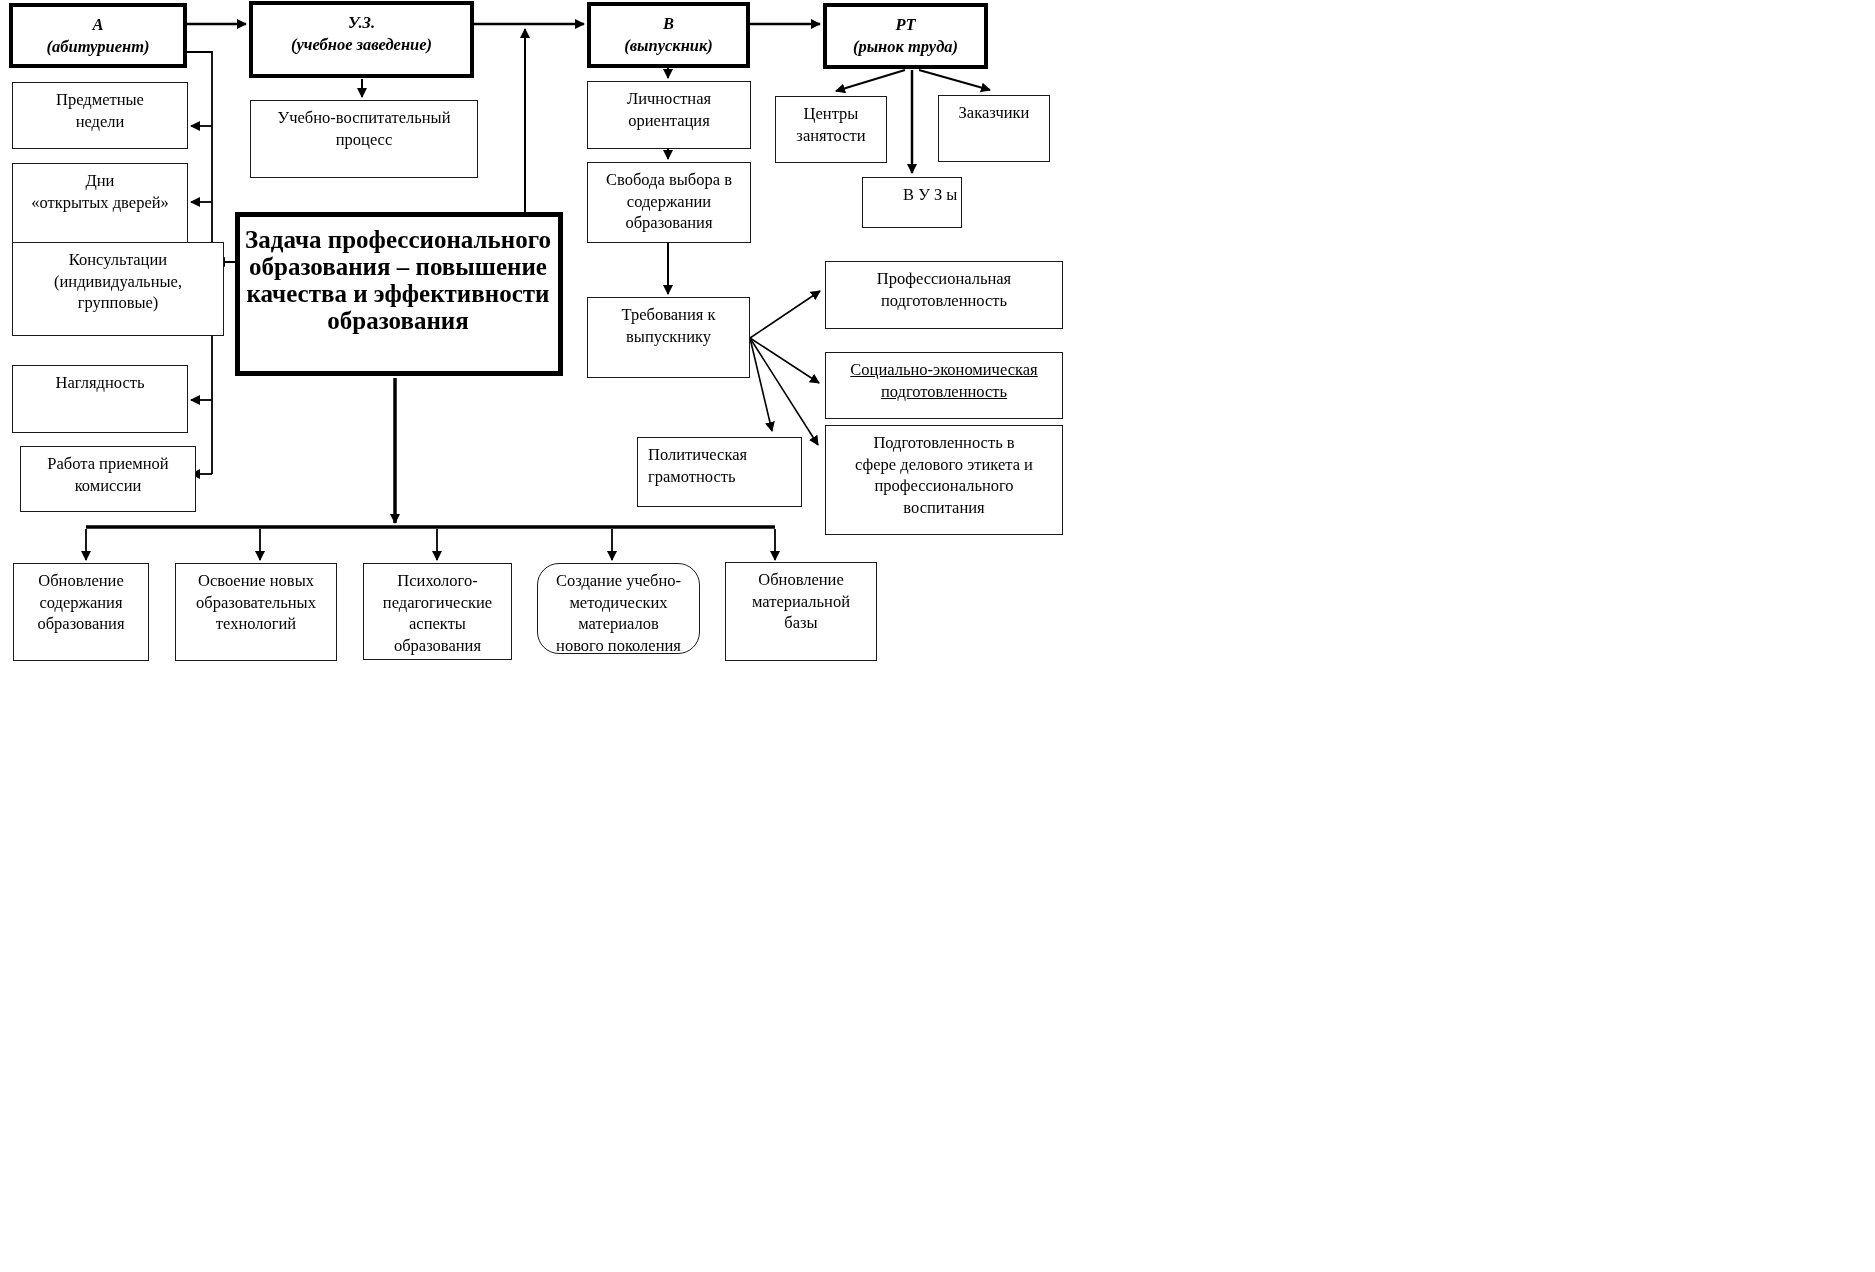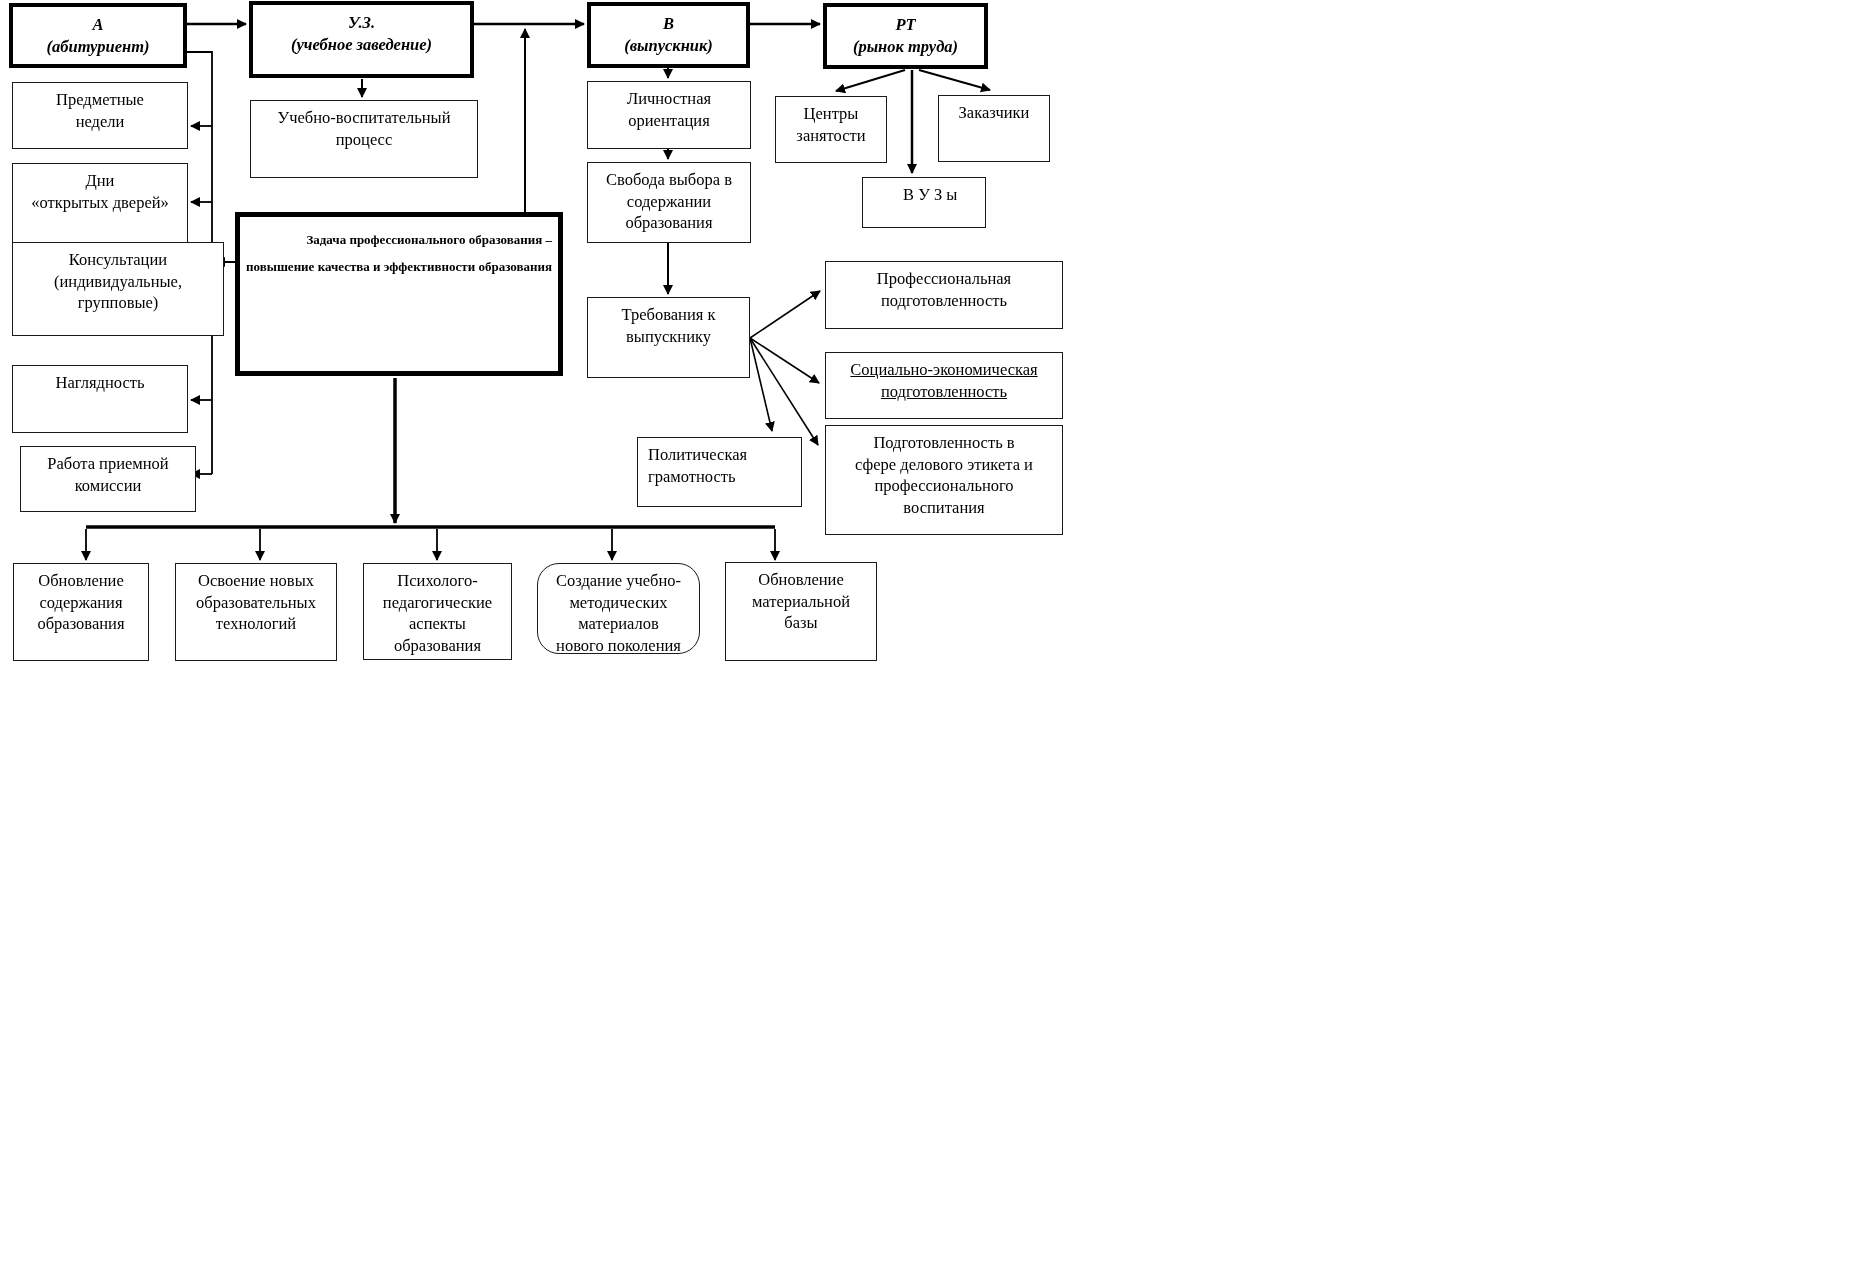--- a/index.html
+++ b/index.html
@@ -3,22 +3,22 @@
 <meta charset="utf-8">
 <style>
   html,body{margin:0;padding:0;background:#ffffff;}
   #stage{position:relative;width:1875px;height:1272px;background:#ffffff;overflow:hidden;
          font-family:"Liberation Serif","DejaVu Serif",serif;color:#000;}
   #edges{position:absolute;left:0;top:0;width:1875px;height:1272px;}
   .node{position:absolute;box-sizing:border-box;background:#ffffff;border:1.5px solid #1a1a1a;
         font-size:16.5px;line-height:21.5px;text-align:center;white-space:pre-line;
         padding:6px 3px 2px 3px;}
   .node.hdr{border:4px solid #000;font-weight:bold;font-style:italic;padding-top:7px;}
-  .node.task{border:5px solid #000;font-weight:bold;font-size:13px;line-height:27px;
-             text-align:right;padding:9px 6px 4px 4px;}
+  .node.task{border:5px solid #000;font-weight:bold;font-size:25px;line-height:27px;
+             text-align:center;padding:9px 6px 4px 4px;}
   .node.left{text-align:left;padding-left:10px;}
 </style>
 </head>
 <body>
 
 <div id="stage">
   <svg id="edges" viewBox="0 0 1875 1272" xmlns="http://www.w3.org/2000/svg">
     <defs>
       <marker id="arrowhead" markerUnits="userSpaceOnUse" markerWidth="12" markerHeight="10" refX="9" refY="5" orient="auto">
         <path d="M0,0 L10,5 L0,10 z" fill="#000000"></path>
@@ -81,21 +81,21 @@
       <div class="node box" style="left: 587px; top: 81px; width: 164px; height: 68px;">Личностная
 ориентация</div>
       <div class="node box" style="left: 587px; top: 162px; width: 164px; height: 81px;">Свобода выбора в
 содержании
 образования</div>
       <div class="node box" style="left: 587px; top: 297px; width: 163px; height: 81px;">Требования к
 выпускнику</div>
       <div class="node box" style="left: 775px; top: 96px; width: 112px; height: 67px;">Центры
 занятости</div>
       <div class="node box" style="left: 938px; top: 95px; width: 112px; height: 67px;">Заказчики</div>
-      <div class="node box left" style="left: 862px; top: 177px; width: 124px; height: 51px; padding-left: 40px;">В У З ы</div>
+      <div class="node box left" style="left: 862px; top: 177px; width: 100px; height: 51px; padding-left: 40px;">В У З ы</div>
       <div class="node box" style="left: 825px; top: 261px; width: 238px; height: 68px;">Профессиональная
 подготовленность</div>
       <div class="node box" style="left: 825px; top: 352px; width: 238px; height: 67px; text-decoration: underline;">Социально-экономическая
 подготовленность</div>
       <div class="node box" style="left: 825px; top: 425px; width: 238px; height: 110px;">Подготовленность в
 сфере делового этикета и
 профессионального
 воспитания</div>
       <div class="node box left" style="left: 637px; top: 437px; width: 165px; height: 70px;">Политическая
 грамотность</div>

